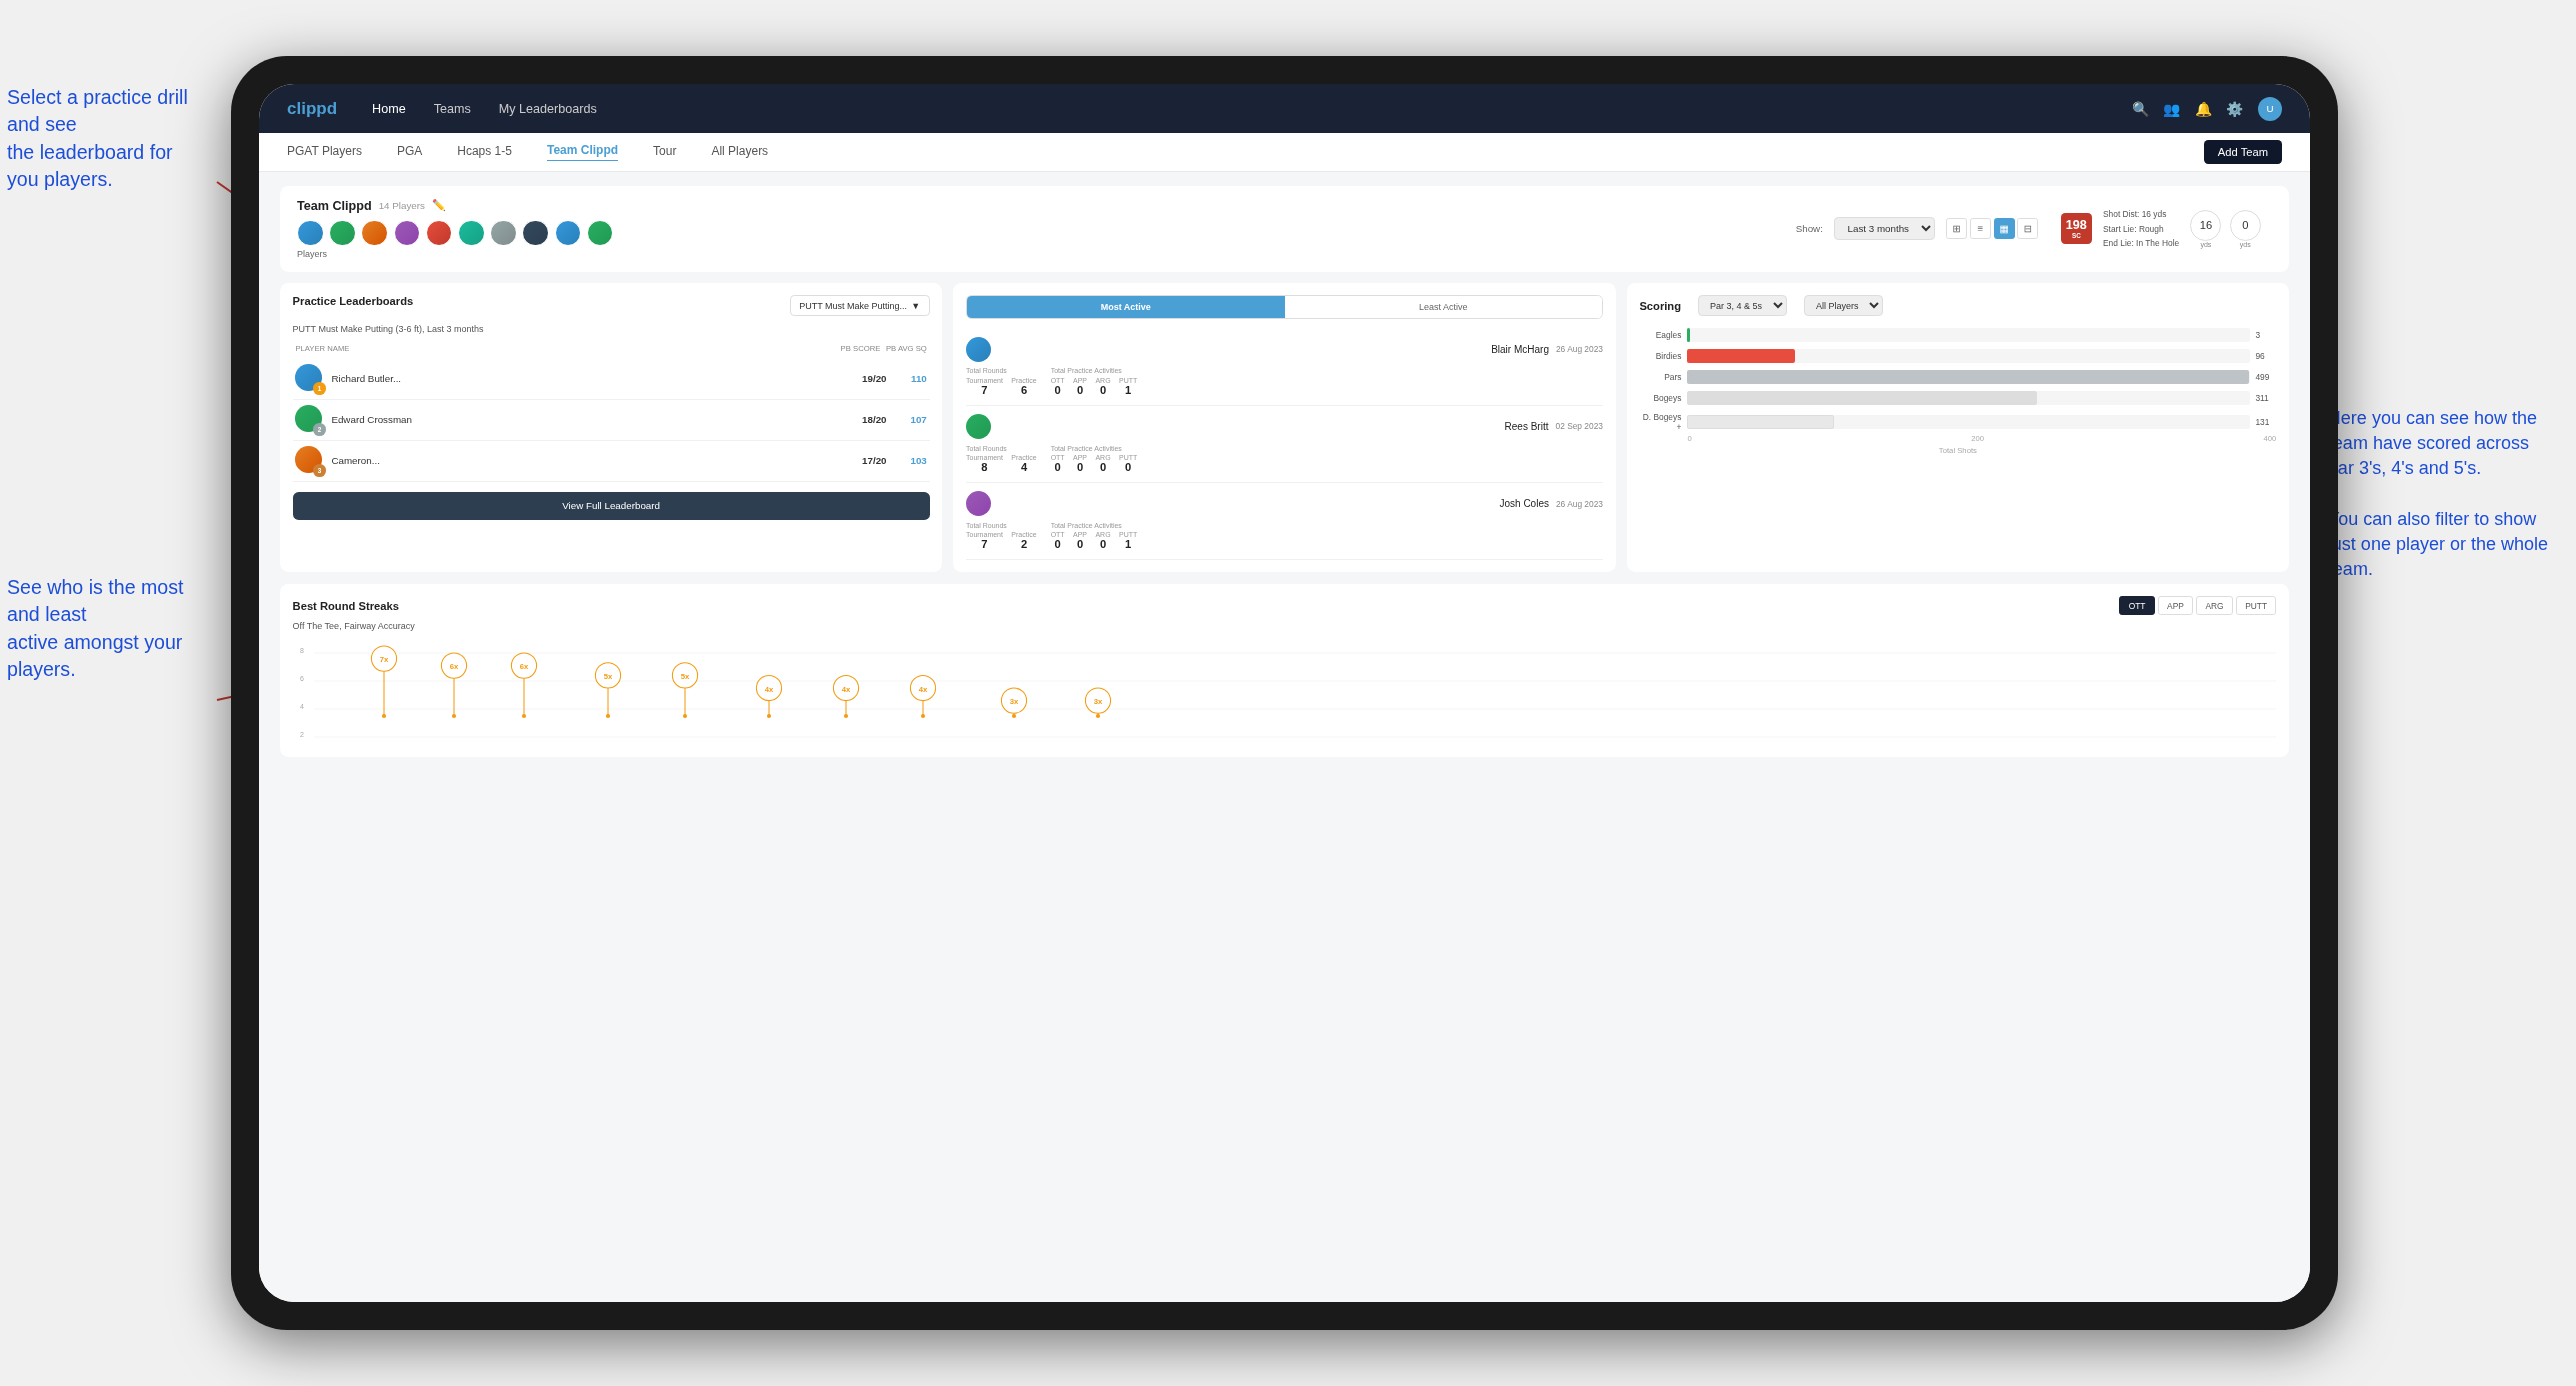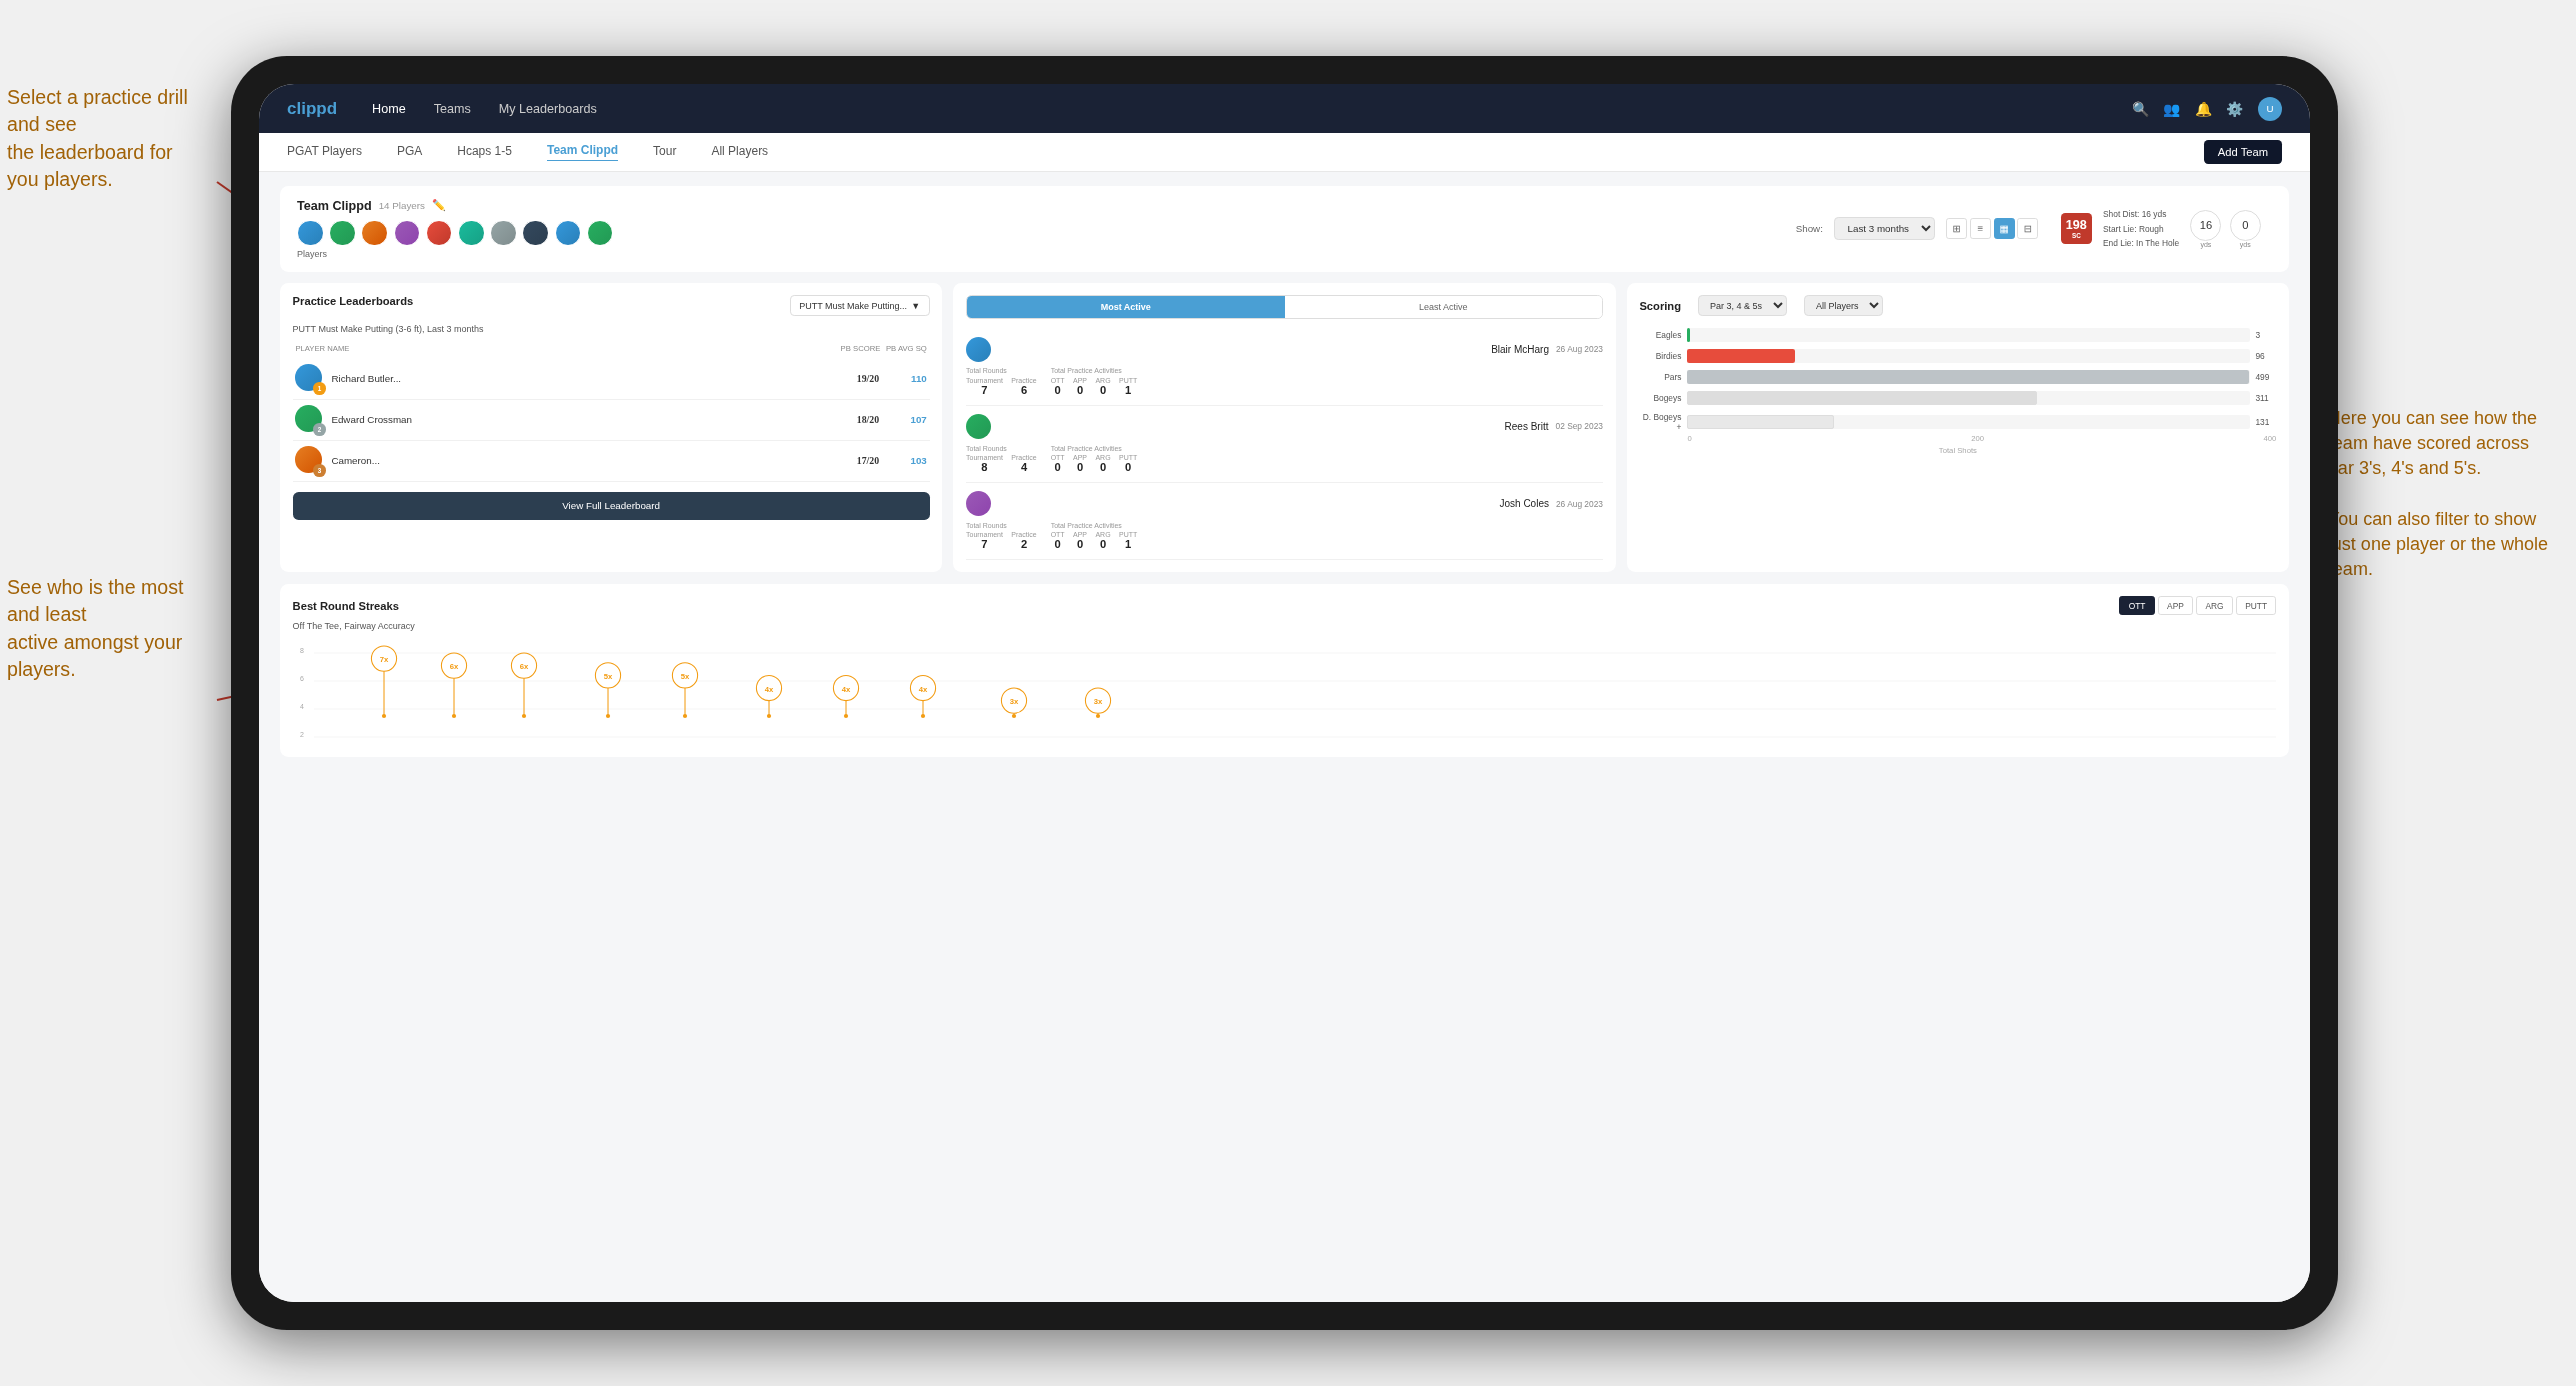--- a/index.html
+++ b/index.html
@@ -9,21 +9,21 @@
       width: 2576px;
       height: 1386px;
       position: relative;
       overflow: hidden;
     }
 
     
     .annotation {
       position: absolute;
       font-size: 19.6px;
-      color: #a16207;
+      color: #1d4ed8;
       line-height: 1.4;
       max-width: 196px;
     }
     .annotation-left-top { top: 84px; left: 7px; }
     .annotation-left-bottom { top: 574px; left: 7px; }
     .annotation-right { top: 399px; right: 21px; max-width: 252px; }
 
     
     .arrow-svg {
       position: absolute;
@@ -364,21 +364,21 @@
       align-items: center;
       justify-content: center;
       font-size: 6.3px;
       font-weight: 700;
       color: #fff;
     }
     .rank-gold { background: #f39c12; }
     .rank-silver { background: #95a5a6; }
     .rank-bronze { background: #cd7f32; }
     .lb-name { flex: 1; font-size: 9.8px; color: #333; font-weight: 500; }
-    .lb-score { font-size: 9.8px; color: #333; font-weight: 600; min-width: 35px; text-align: left; font-family: Liberation Serif, serif; }
+    .lb-score { font-size: 9.8px; color: #333; font-weight: 600; min-width: 35px; text-align: center; }
     .lb-avg { font-size: 9.8px; color: #4a9fd4; font-weight: 600; min-width: 28px; text-align: right; }
     .view-full-btn {
       width: 100%;
       background: #2c3e50;
       color: #fff;
       border: none;
       border-radius: 5.6px;
       padding: 8.4px;
       font-size: 9.8px;
       cursor: pointer;

